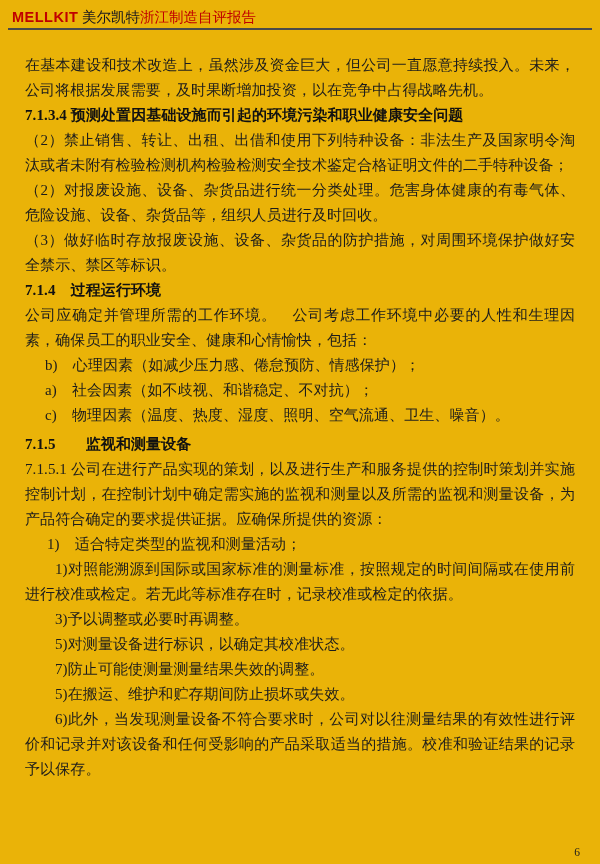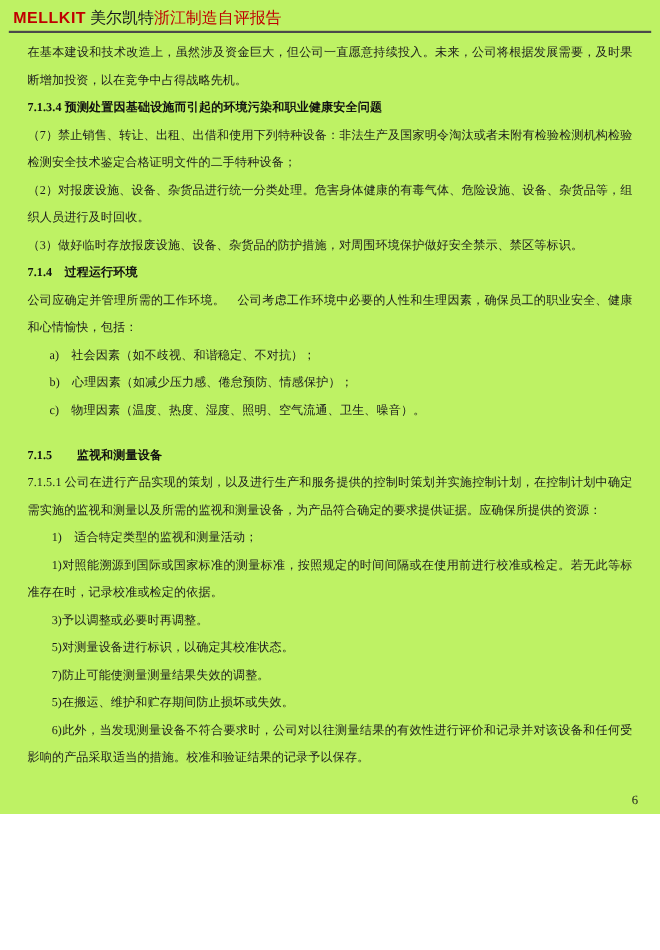--- a/index.html
+++ b/index.html
@@ -3,22 +3,22 @@
 <meta charset="utf-8">
 <style>
   html, body {
     margin: 0;
     padding: 0;
     background: #ffffff;
   }
   .page {
     position: relative;
     width: 600px;
-    height: 740px;
-    background: #bef264;
+    height: 864px;
+    background: #eab308;
     overflow: hidden;
     font-family: "Liberation Serif", "DejaVu Serif", serif;
     color: #1c1c1c;
   }
   .page-header {
     margin: 0 8px;
     padding: 8px 4px 2px 4px;
     border-bottom: 2px solid #4a4a4a;
     font-size: 14.5px;
     line-height: 18px;
@@ -30,33 +30,33 @@
     color: #c00000;
     letter-spacing: 0.5px;
   }
   .title-black {
     color: #15151f;
   }
   .title-red {
     color: #c00000;
   }
   .content {
-    padding: 6px 25px 0 25px;
-    font-size: 11px;
+    padding: 23px 25px 0 25px;
+    font-size: 15px;
     line-height: 25px;
     letter-spacing: 0.1px;
     text-align: justify;
   }
   .blk { margin: 0; }
   .h {
     font-weight: bold;
     color: #111111;
   }
   .h-gap {
-    margin-top: 16px;
+    margin-top: 4px;
   }
   .li-alpha {
     margin-left: 20px;
   }
   .li-num {
     margin-left: 22px;
   }
   .pi {
     text-indent: 2em;
   }
@@ -73,27 +73,27 @@
 
 <div class="page">
 
   <div class="page-header">
     <span class="brand">MELLKIT</span><span class="title-black"> 美尔凯特</span><span class="title-red">浙江制造自评报告</span>
   </div>
 
   <div class="content">
     <div class="blk">在基本建设和技术改造上，虽然涉及资金巨大，但公司一直愿意持续投入。未来，公司将根据发展需要，及时果断增加投资，以在竞争中占得战略先机。</div>
     <div class="blk h">7.1.3.4 预测处置因基础设施而引起的环境污染和职业健康安全问题</div>
-    <div class="blk">（7）禁止销售、转让、出租、出借和使用下列特种设备：非法生产及国家明令淘汰或者未附有检验检测机构检验检测安全技术鉴定合格证明文件的二手特种设备；</div>
+    <div class="blk">（2）禁止销售、转让、出租、出借和使用下列特种设备：非法生产及国家明令淘汰或者未附有检验检测机构检验检测安全技术鉴定合格证明文件的二手特种设备；</div>
     <div class="blk">（2）对报废设施、设备、杂货品进行统一分类处理。危害身体健康的有毒气体、危险设施、设备、杂货品等，组织人员进行及时回收。</div>
     <div class="blk">（3）做好临时存放报废设施、设备、杂货品的防护措施，对周围环境保护做好安全禁示、禁区等标识。</div>
     <div class="blk h">7.1.4　过程运行环境</div>
     <div class="blk">公司应确定并管理所需的工作环境。　公司考虑工作环境中必要的人性和生理因素，确保员工的职业安全、健康和心情愉快，包括：</div>
+    <div class="blk li-alpha">b)　心理因素（如减少压力感、倦怠预防、情感保护）；</div>
     <div class="blk li-alpha">a)　社会因素（如不歧视、和谐稳定、不对抗）；</div>
-    <div class="blk li-alpha">b)　心理因素（如减少压力感、倦怠预防、情感保护）；</div>
     <div class="blk li-alpha">c)　物理因素（温度、热度、湿度、照明、空气流通、卫生、噪音）。</div>
     <div class="blk h h-gap">7.1.5　　监视和测量设备</div>
     <div class="blk">7.1.5.1 公司在进行产品实现的策划，以及进行生产和服务提供的控制时策划并实施控制计划，在控制计划中确定需实施的监视和测量以及所需的监视和测量设备，为产品符合确定的要求提供证据。应确保所提供的资源：</div>
     <div class="blk li-num">1)　适合特定类型的监视和测量活动；</div>
     <div class="blk pi">1)对照能溯源到国际或国家标准的测量标准，按照规定的时间间隔或在使用前进行校准或检定。若无此等标准存在时，记录校准或检定的依据。</div>
     <div class="blk pi">3)予以调整或必要时再调整。</div>
     <div class="blk pi">5)对测量设备进行标识，以确定其校准状态。</div>
     <div class="blk pi">7)防止可能使测量测量结果失效的调整。</div>
     <div class="blk pi">5)在搬运、维护和贮存期间防止损坏或失效。</div>
     <div class="blk pi">6)此外，当发现测量设备不符合要求时，公司对以往测量结果的有效性进行评价和记录并对该设备和任何受影响的产品采取适当的措施。校准和验证结果的记录予以保存。</div>

